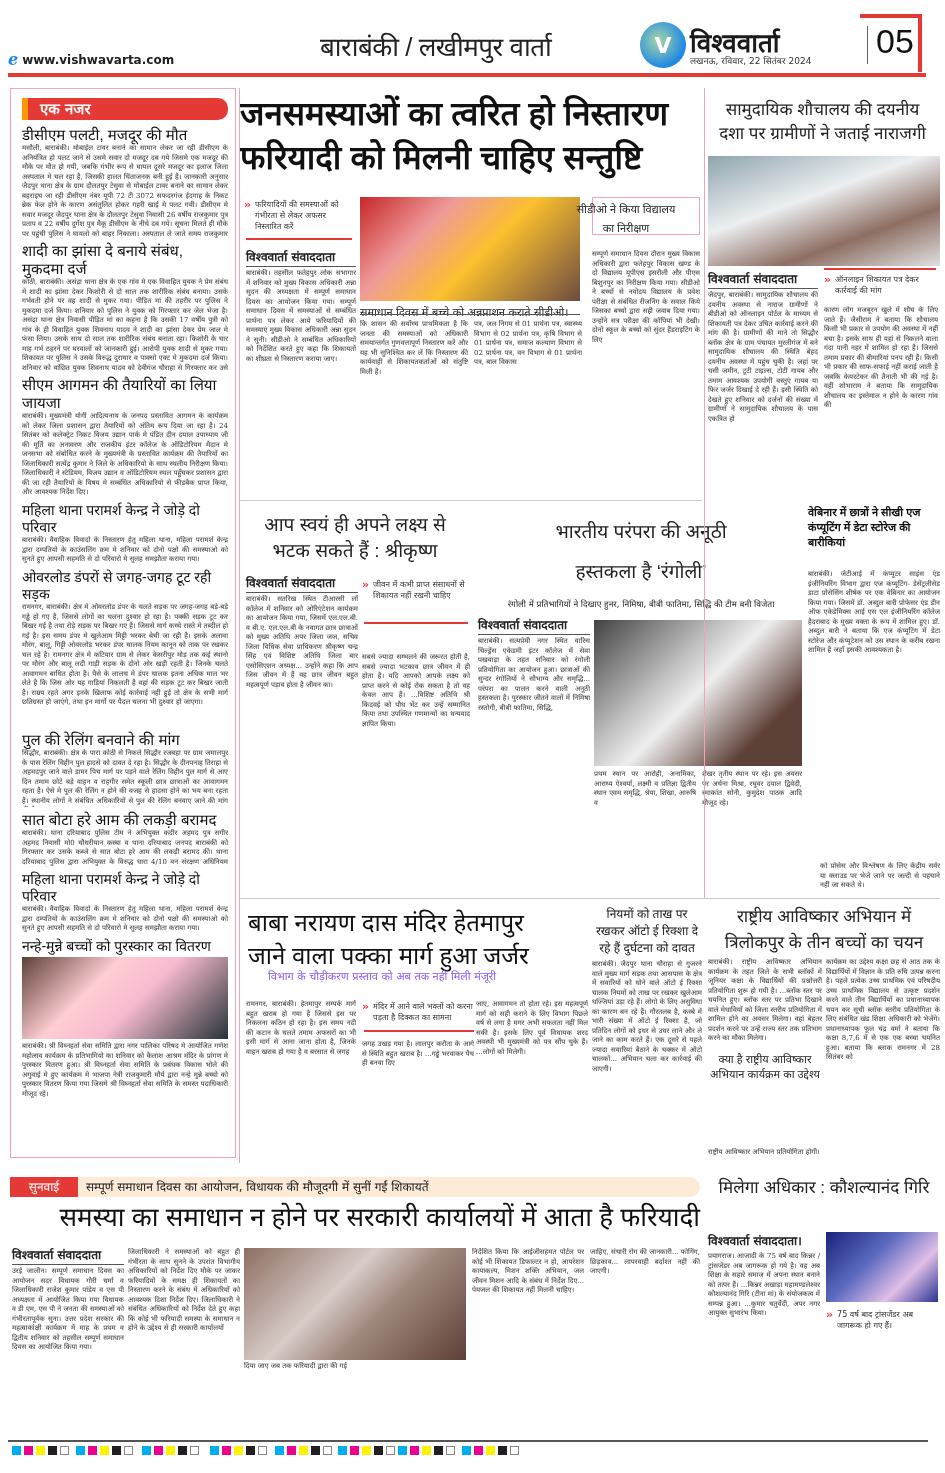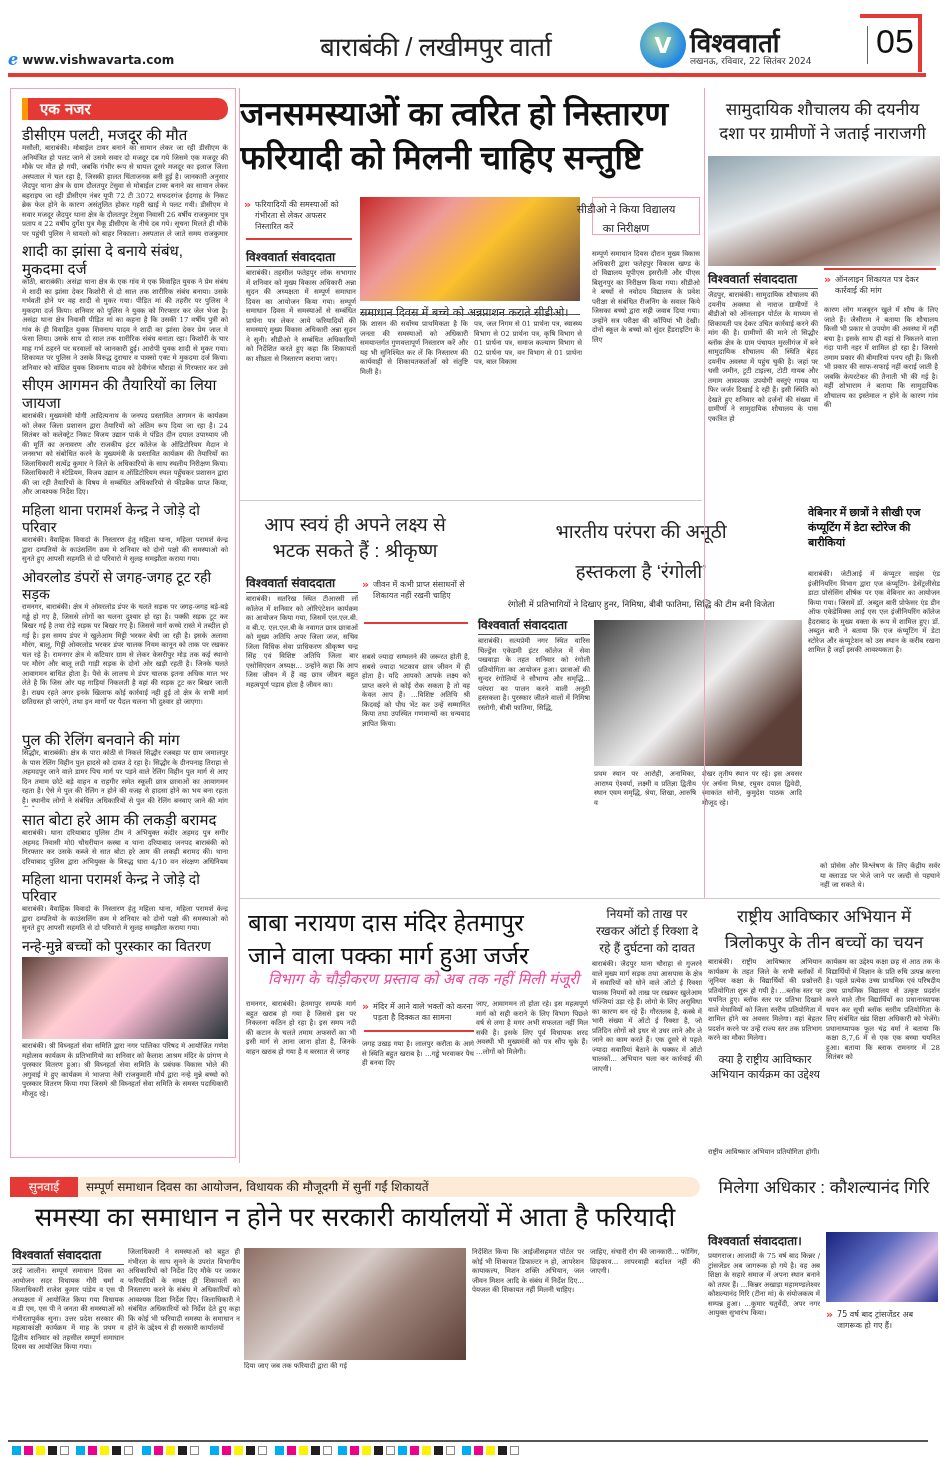--- a/index.html
+++ b/index.html
@@ -173,21 +173,21 @@
   <div class="body" style="height:238px;overflow:hidden;margin-top:2px;">बाराबंकी। सत्यप्रेमी नगर स्थित वारिस चिल्ड्रेंस एकेडमी इंटर कॉलेज में सेवा पखवाड़ा के तहत शनिवार को रंगोली प्रतियोगिता का आयोजन हुआ। छात्राओं की सुन्दर रंगोलियों ने सौभाग्य और समृद्धि... परंपरा का पालन करने वाली अनूठी हस्तकला है। पुरस्कार जीतने वालों में निमिषा रस्तोगी, बीबी फातिमा, सिद्धि,</div>
 </div>
 <div class="abs photo6" style="left:594px;top:620px;width:208px;height:146px;"></div>
 <div class="abs body" style="left:594px;top:770px;width:102px;height:86px;overflow:hidden;">प्रथम स्थान पर आरोही, अनामिका, आराध्य ऐश्वर्या, लक्ष्मी व प्रतिज्ञा द्वितीय स्थान एवम समृद्धि, श्रेया, शिखा, आरुषि व</div>
 <div class="abs body" style="left:702px;top:770px;width:100px;height:86px;overflow:hidden;">शेखर तृतीय स्थान पर रहे। इस अवसर पर अर्चना मिश्रा, रघुवर दयाल द्विवेदी, रमाकांत सोनी, कुमुदेश पाठक आदि मौजूद रहे।</div>
 
 <div class="abs bighead" style="left:248px;top:906px;width:340px;font-size:24px;line-height:33px;font-weight:normal;">
   <div>बाबा नरायण दास मंदिर हेतमापुर</div>
   <div>जाने वाला पक्का मार्ग हुआ जर्जर</div>
 </div>
-<div class="abs" style="left:268px;top:968px;width:330px;font-size:15px;color:#ec4899;font-style:italic;">विभाग के चौड़ीकरण प्रस्ताव को अब तक नहीं मिली मंजूरी</div>
+<div class="abs" style="left:268px;top:968px;width:330px;font-size:11px;color:#8b5cf6;">विभाग के चौड़ीकरण प्रस्ताव को अब तक नहीं मिली मंजूरी</div>
 <div class="abs body" style="left:246px;top:1000px;width:110px;height:160px;overflow:hidden;">रामनगर, बाराबंकी। हेतमापुर सम्पर्क मार्ग बहुत खराब हो गया है जिससे इस पर निकलना कठिन हो रहा है। इस समय नदी की कटान के चलते तमाम अफसरों का भी इसी मार्ग से आना जाना होता है, जिनके वाहन खराब हो गया है व बरसात से जगह</div>
 <div class="abs pull" style="left:362px;top:1000px;width:112px;">
   <span class="ch">»</span>
   <span>मंदिर में आने वाले भक्तों को करना पड़ता है दिक्कत का सामना</span>
 </div>
 <div class="abs redline" style="left:364px;top:1030px;width:110px;"></div>
 <div class="abs body" style="left:362px;top:1040px;width:112px;height:120px;overflow:hidden;">जगह उखड़ गया है। लालपुर करौता के आगे से स्थिति बहुत खराब है। ...गड्ढे भरवाकर पैच ही बनवा दिए</div>
 <div class="abs body" style="left:476px;top:1000px;width:112px;height:160px;overflow:hidden;">जाए, आवागमन तो होता रहे। इस महत्वपूर्ण मार्ग को सही कराने के लिए विभाग पिछले वर्ष से लगा है मगर अभी सफलता नहीं मिल सकी है। इसके लिए पूर्व विधायक शरद अवस्थी भी मुख्यमंत्री को पत्र सौंप चुके हैं। ...लोगों को मिलेगी।</div>
 
 <div class="abs lighthead" style="left:592px;top:906px;width:110px;font-size:12px;line-height:17px;">नियमों को ताख पर रखकर ऑटो ई रिक्शा दे रहे हैं दुर्घटना को दावत</div>
@@ -198,21 +198,21 @@
   <div>त्रिलोकपुर के तीन बच्चों का चयन</div>
 </div>
 <div class="abs body" style="left:708px;top:958px;width:114px;height:86px;overflow:hidden;">बाराबंकी। राष्ट्रीय आविष्कार अभियान कार्यक्रम के तहत जिले के सभी ब्लॉकों में जूनियर कक्षा के विद्यार्थियों की प्रश्नोत्तरी प्रतियोगिता शुरू हो गयी है। ...ब्लॉक स्तर पर चयनित हुए। ब्लॉक स्तर पर प्रतिभा दिखाने वाले मेधावियों को जिला स्तरीय प्रतियोगिता में शामिल होने का अवसर मिलेगा। वहां बेहतर प्रदर्शन करने पर उन्हें राज्य स्तर तक प्रतिभाग करने का मौका मिलेगा।</div>
 <div class="abs lighthead" style="left:708px;top:1052px;width:114px;font-size:11px;line-height:15px;">क्या है राष्ट्रीय आविष्कार अभियान कार्यक्रम का उद्देश्य</div>
 <div class="abs body" style="left:826px;top:958px;width:114px;height:186px;overflow:hidden;">कार्यक्रम का उद्देश्य कक्षा छह से आठ तक के विद्यार्थियों में विज्ञान के प्रति रुचि उत्पन्न करना है। पहले प्रत्येक उच्च प्राथमिक एवं परिषदीय उच्च प्राथमिक विद्यालय से उत्कृष्ट प्रदर्शन करने वाले तीन विद्यार्थियों का प्रधानाध्यापक चयन कर सूची ब्लॉक स्तरीय प्रतियोगिता के लिए संबंधित खंड शिक्षा अधिकारी को भेजेंगे। प्रधानाध्यापक फूल चंद्र वर्मा ने बताया कि कक्षा 8,7,6 में से एक एक बच्चा चयनित हुआ। बताया कि ब्लाक रामनगर में 28 सितंबर को</div>
 <div class="abs body" style="left:708px;top:1148px;width:200px;height:12px;overflow:hidden;">राष्ट्रीय आविष्कार अभियान प्रतियोगिता होगी।</div>
 
 <div class="abs sunvai-bar" style="width:690px;"></div>
 <div class="abs sunvai-tag">सुनवाई</div>
 <div class="abs sunvai-text">सम्पूर्ण समाधान दिवस का आयोजन, विधायक की मौजूदगी में सुनीं गईं शिकायतें</div>
-<div class="abs bighead" style="left:10px;top:1200px;width:690px;font-size:26px;line-height:34px;text-align:center;font-weight:normal;">समस्या का समाधान न होने पर सरकारी कार्यालयों में आता है फरियादी</div>
+<div class="abs bighead" style="left:10px;top:1200px;width:690px;font-size:26px;line-height:34px;text-align:right;font-weight:normal;">समस्या का समाधान न होने पर सरकारी कार्यालयों में आता है फरियादी</div>
 <div class="abs" style="left:12px;top:1246px;width:112px;">
   <div class="byline">विश्ववार्ता संवाददाता</div>
   <div class="body" style="height:178px;overflow:hidden;margin-top:2px;">उरई जालौन। सम्पूर्ण समाधान दिवस का आयोजन सदर विधायक गौरी चर्मा व जिलाधिकारी राजेश कुमार पांडेय व एस पी अध्यक्षता में आयोजित किया गया विधायक व डी एम, एस पी ने जनता की समस्याओं को गंभीरतापूर्वक सुना। उत्तर प्रदेश सरकार की महत्वाकांक्षी कार्यक्रम में माह के प्रथम व द्वितीय शनिवार को तहसील सम्पूर्ण समाधान दिवस का आयोजित किया गया।</div>
 </div>
 <div class="abs body" style="left:128px;top:1248px;width:112px;height:186px;overflow:hidden;">जिलाधिकारी ने समस्याओं को बहुत ही गंभीरता के साथ सुनने के उपरांत विभागीय अधिकारियों को निर्देश दिए मौके पर जाकर फरियादियों के समक्ष ही शिकायतों का निस्तारण करने के संबंध में अधिकारियों को आवश्यक दिशा निर्देश दिए। जिलाधिकारी ने संबंधित अधिकारियों को निर्देश देते हुए कहा कि कोई भी फरियादी समस्या के समाधान न होने के उद्देश्य से ही सरकारी कार्यालयों</div>
 <div class="abs photo" style="left:244px;top:1248px;width:222px;height:112px;"></div>
 <div class="abs body" style="left:244px;top:1362px;width:222px;height:72px;overflow:hidden;">दिया जाए जब तक फरियादी द्वारा की गई</div>
 <div class="abs body" style="left:472px;top:1248px;width:112px;height:186px;overflow:hidden;">निर्देशित किया कि आईजीसहमत पोर्टल पर कोई भी शिकायत डिफाल्टर न हो, आपरेशन कायाकल्प, मिशन शक्ति अभियान, जल जीवन मिशन आदि के संबंध में निर्देश दिए... पेयजल की शिकायत नहीं मिलनी चाहिए।</div>
 <div class="abs body" style="left:590px;top:1248px;width:110px;height:186px;overflow:hidden;">जाहिए, संचारी रोग की जानकारी... फोगिंग, छिड़काव... लापरवाही बर्दाश्त नहीं की जाएगी।</div>
 

